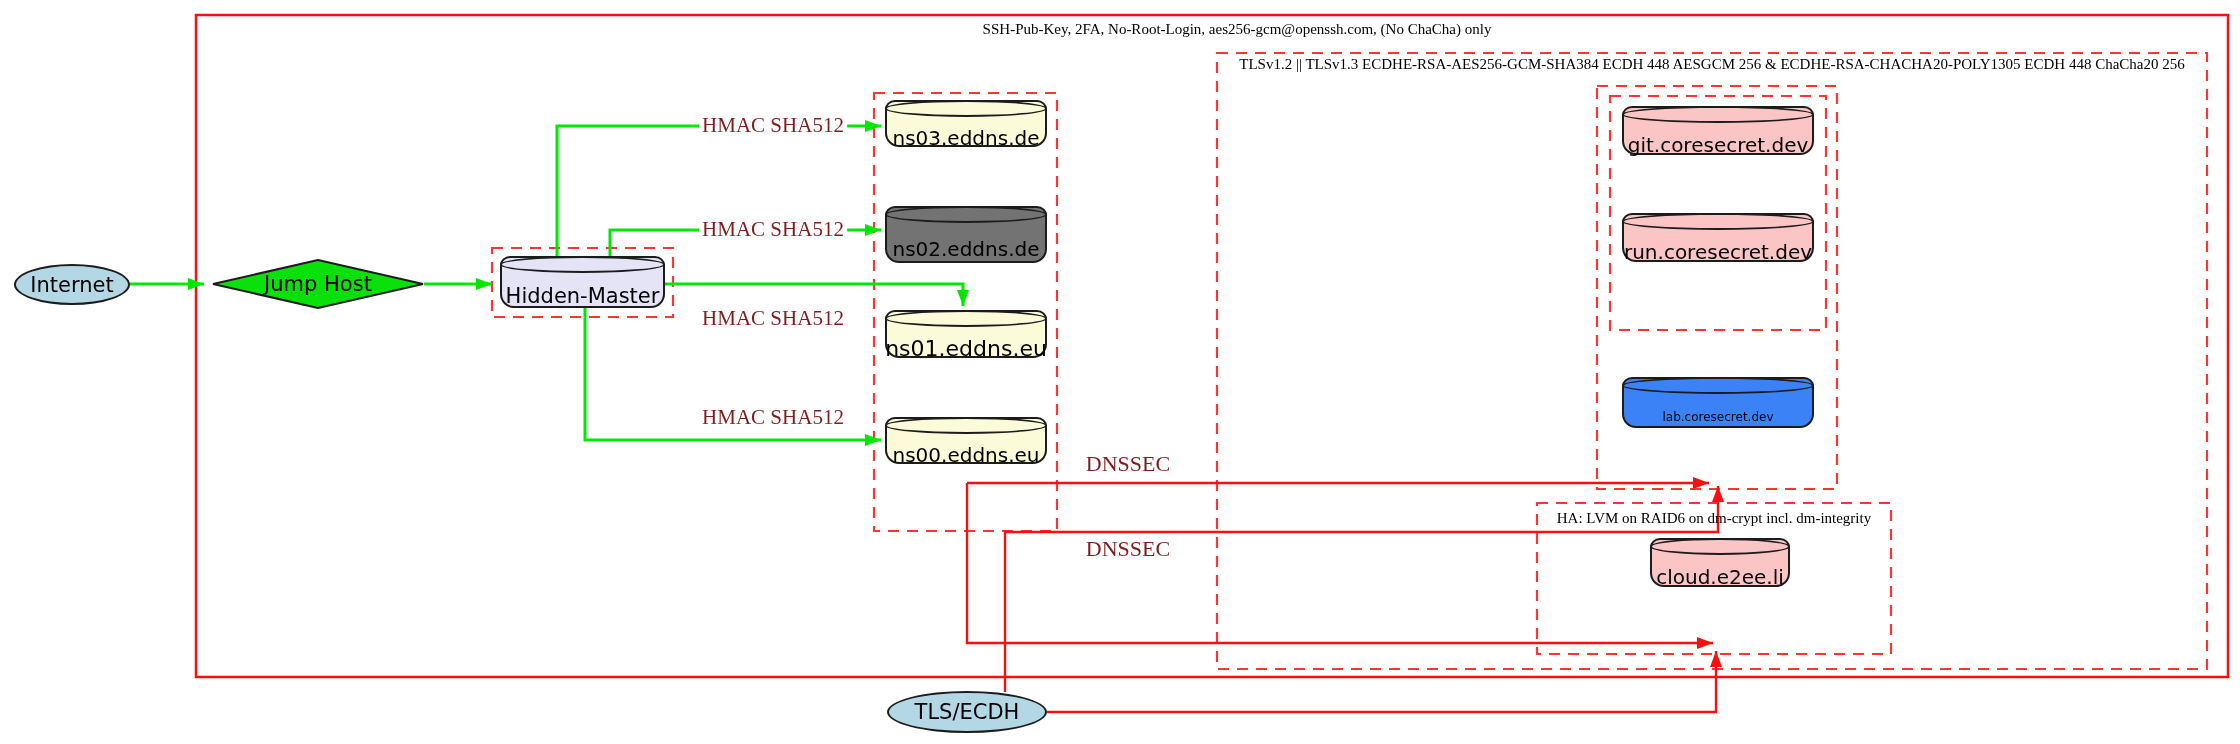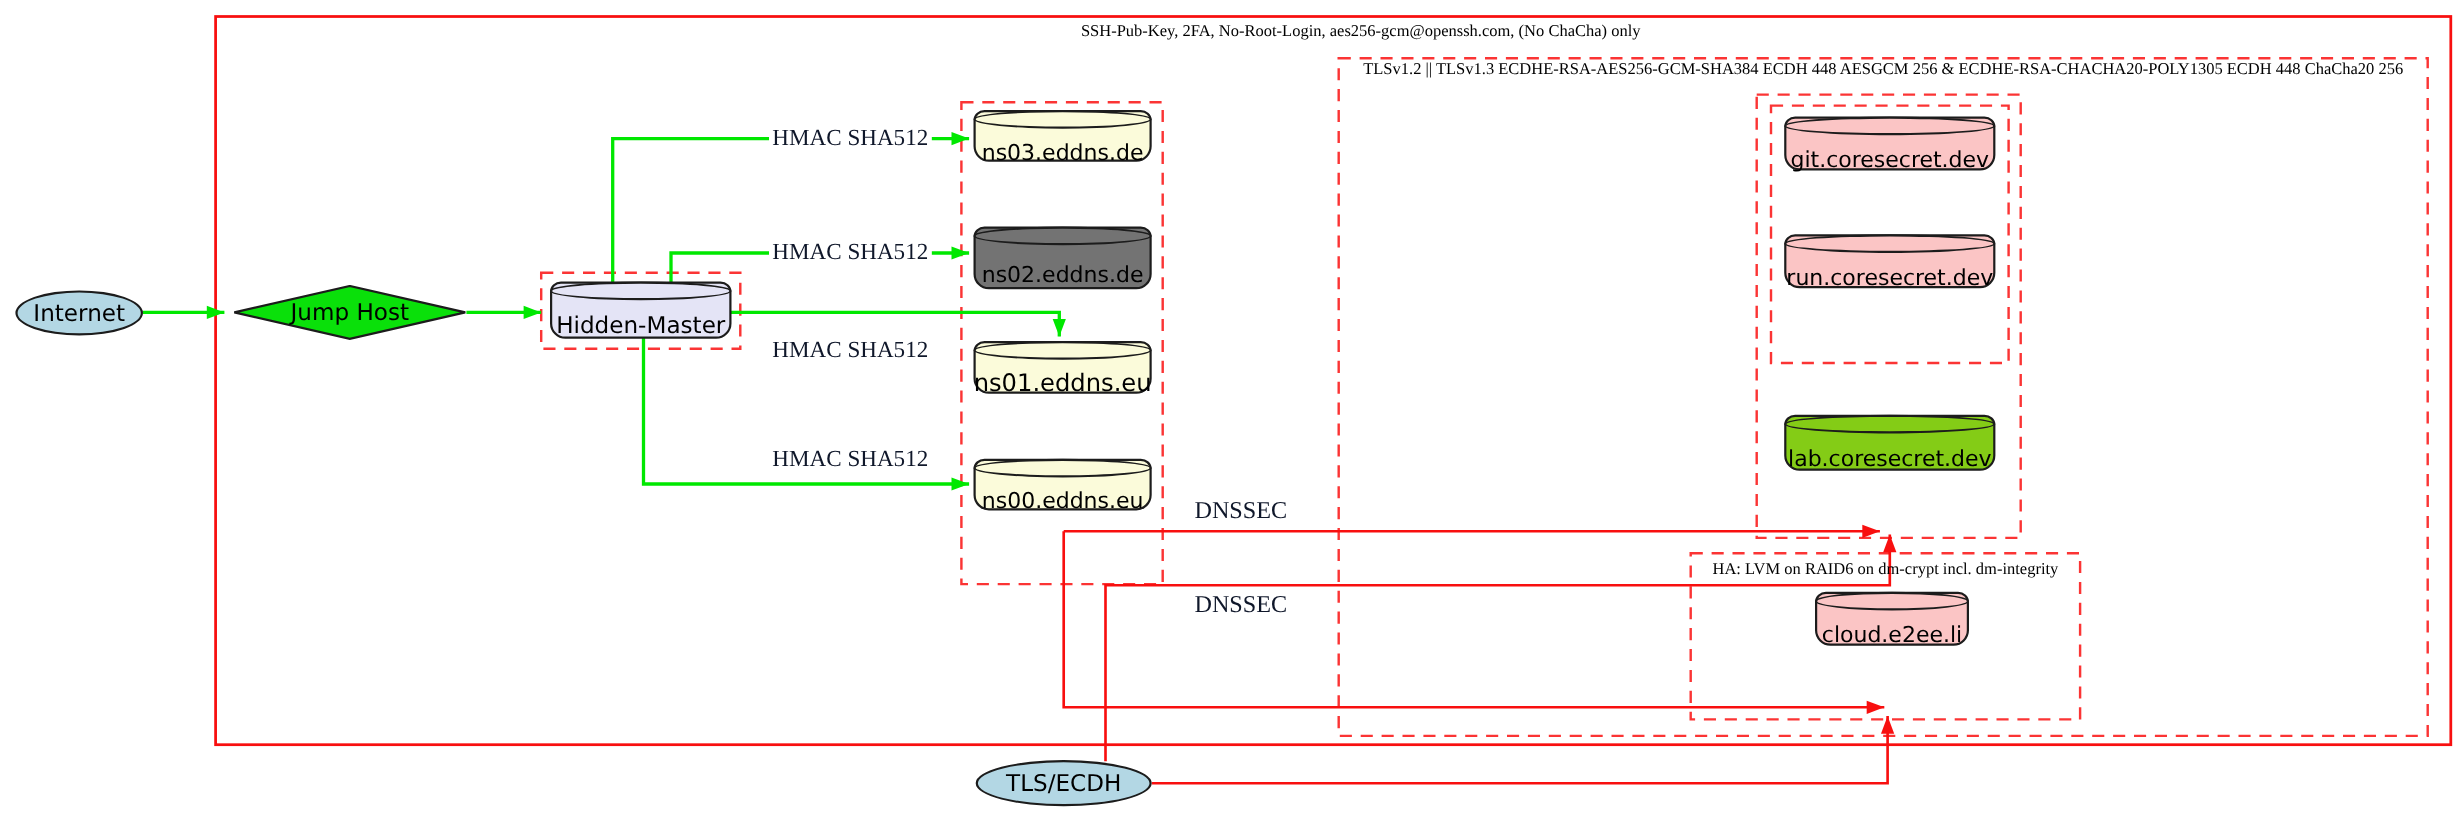--- a/index.html
+++ b/index.html
@@ -12,21 +12,21 @@
   .cyl{border:2px solid #1c1c1c;border-radius:10px 10px 14px 14px / 9px 9px 14px 14px;padding-top:28px;}
   .cyl .lid{position:absolute;box-sizing:border-box;left:-2px;top:-2px;width:calc(100% + 4px);height:17px;
             border:2px solid #1c1c1c;border-radius:50%;background:inherit;}
   .cyl .lbl{position:relative;}
   .diamond{background:transparent;}
   .diamond svg{position:absolute;left:0;top:0;}
   .diamond .lbl{position:relative;}
   .clabel{position:absolute;transform:translate(-50%,-50%);font-family:"Liberation Serif","DejaVu Serif",serif;
           font-size:15px;color:#000;white-space:nowrap;}
   .elabel{position:absolute;transform:translate(-50%,-50%);font-family:"Liberation Serif","DejaVu Serif",serif;
-          font-size:21px;color:#0f172a;white-space:nowrap;background:#fff;padding:0 3px;}
+          font-size:21px;color:#7f1d1d;white-space:nowrap;background:#fff;padding:0 3px;}
   .elabel.dnssec{font-size:22px;background:transparent;}
 </style>
 </head>
 <body>
 
 <div id="canvas">
 
   <svg id="edges" width="2240" height="744" viewBox="0 0 2240 744">
     <defs>
       <marker id="ag" viewBox="0 0 18 14" refX="17" refY="7" markerWidth="18" markerHeight="14" orient="auto" markerUnits="userSpaceOnUse">
@@ -108,21 +108,21 @@
   <div class="node cyl" style="left:1622px;top:106px;width:192px;height:49px;background:#fbc5c5;font-size:20px;">
     <span class="lid"></span>
     <span class="lbl">git.coresecret.dev</span>
   </div>
 
   <div class="node cyl" style="left:1622px;top:213px;width:192px;height:49px;background:#fbc5c5;font-size:20px;">
     <span class="lid"></span>
     <span class="lbl">run.coresecret.dev</span>
   </div>
 
-  <div class="node cyl" style="left:1622px;top:377px;width:192px;height:51px;background:#84cc16;font-size:20px;">
+  <div class="node cyl" style="left:1622px;top:377px;width:192px;height:51px;background:#3b82f6;font-size:12px;">
     <span class="lid"></span>
     <span class="lbl">lab.coresecret.dev</span>
   </div>
 
   <div class="node cyl" style="left:1650px;top:538px;width:140px;height:49px;background:#fbc5c5;font-size:20px;">
     <span class="lid"></span>
     <span class="lbl">cloud.e2ee.li</span>
   </div>
 
   <div class="node ellipse" style="left:887px;top:691px;width:160px;height:42px;background:#b3d7e4;">

